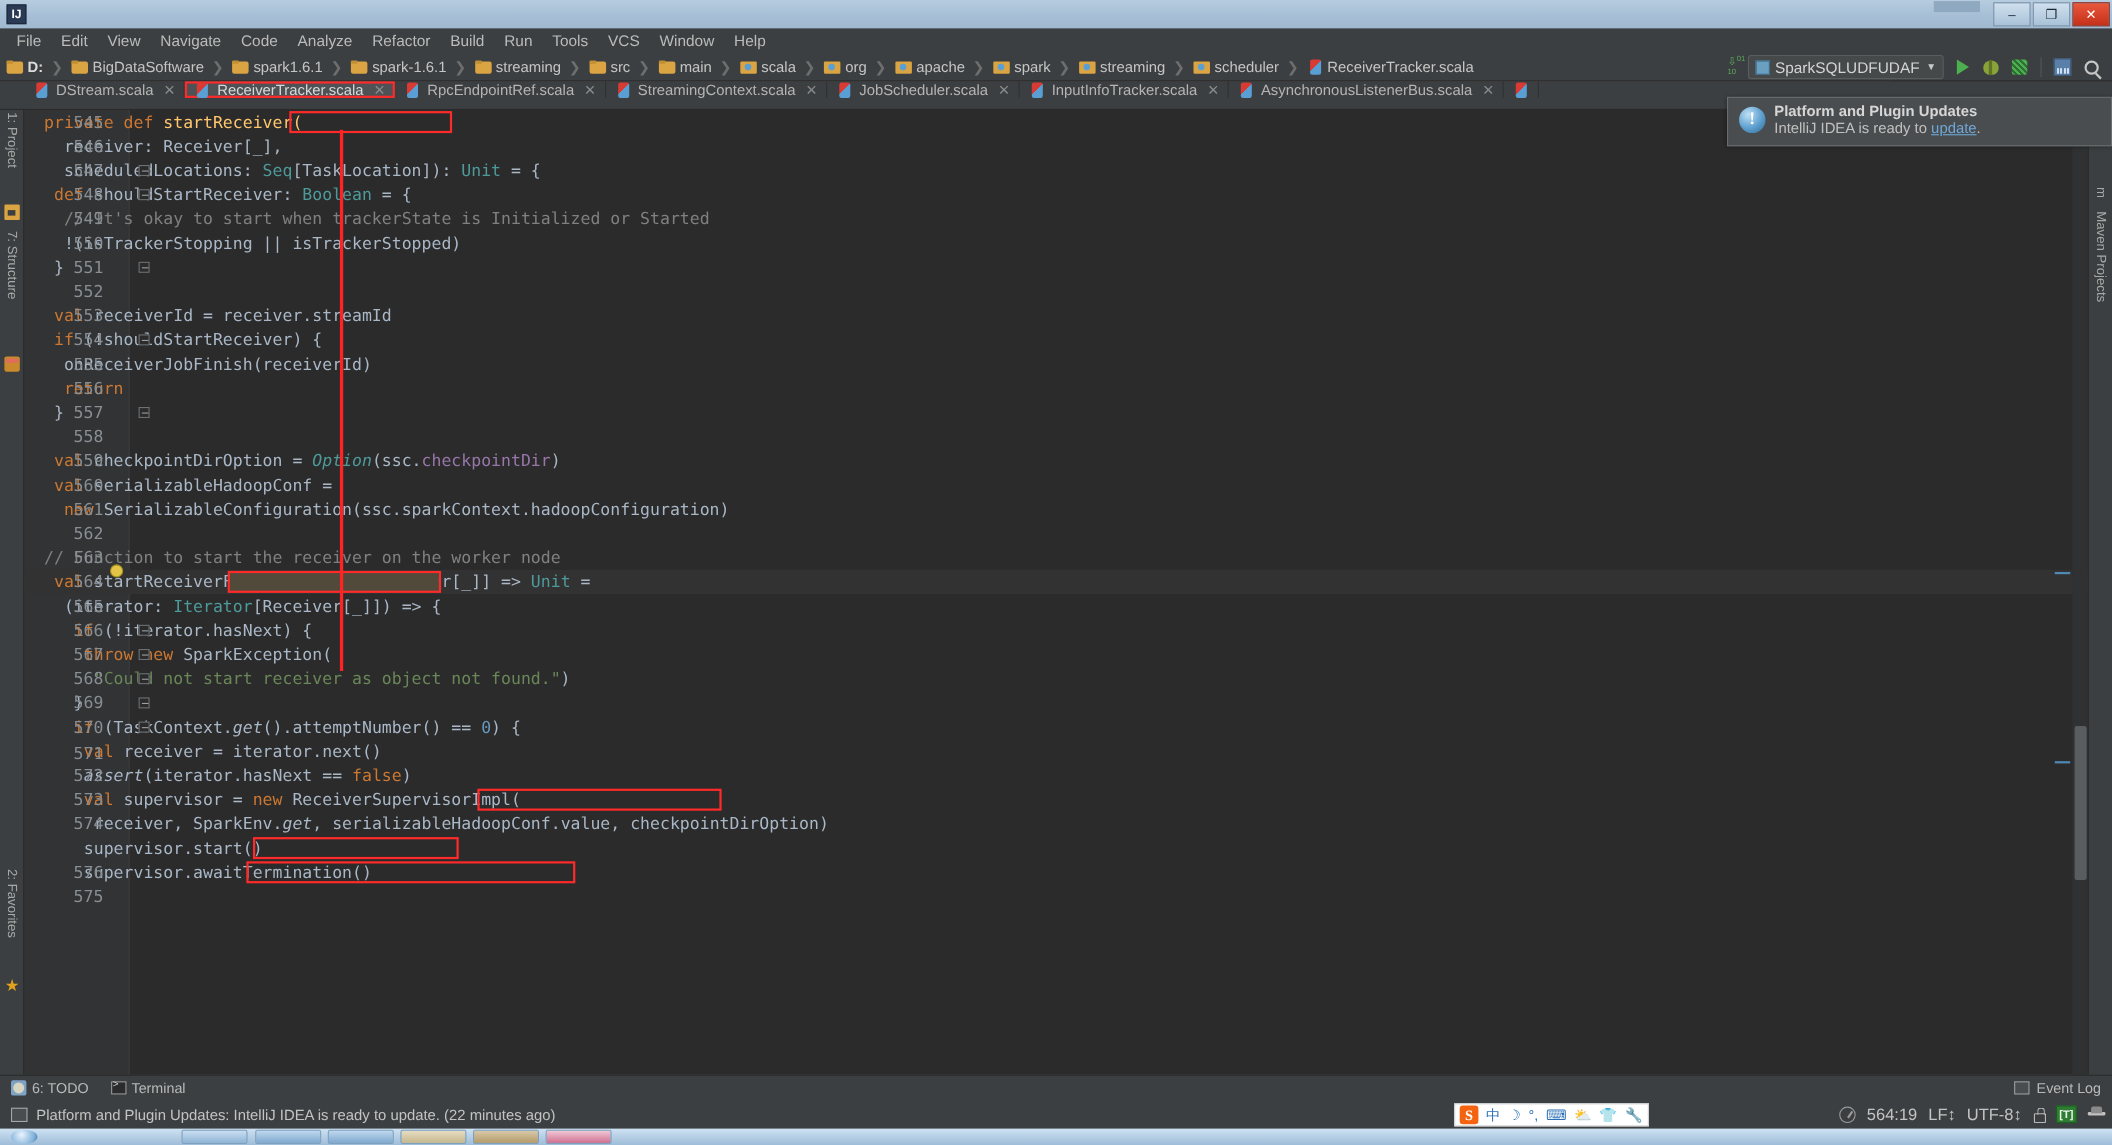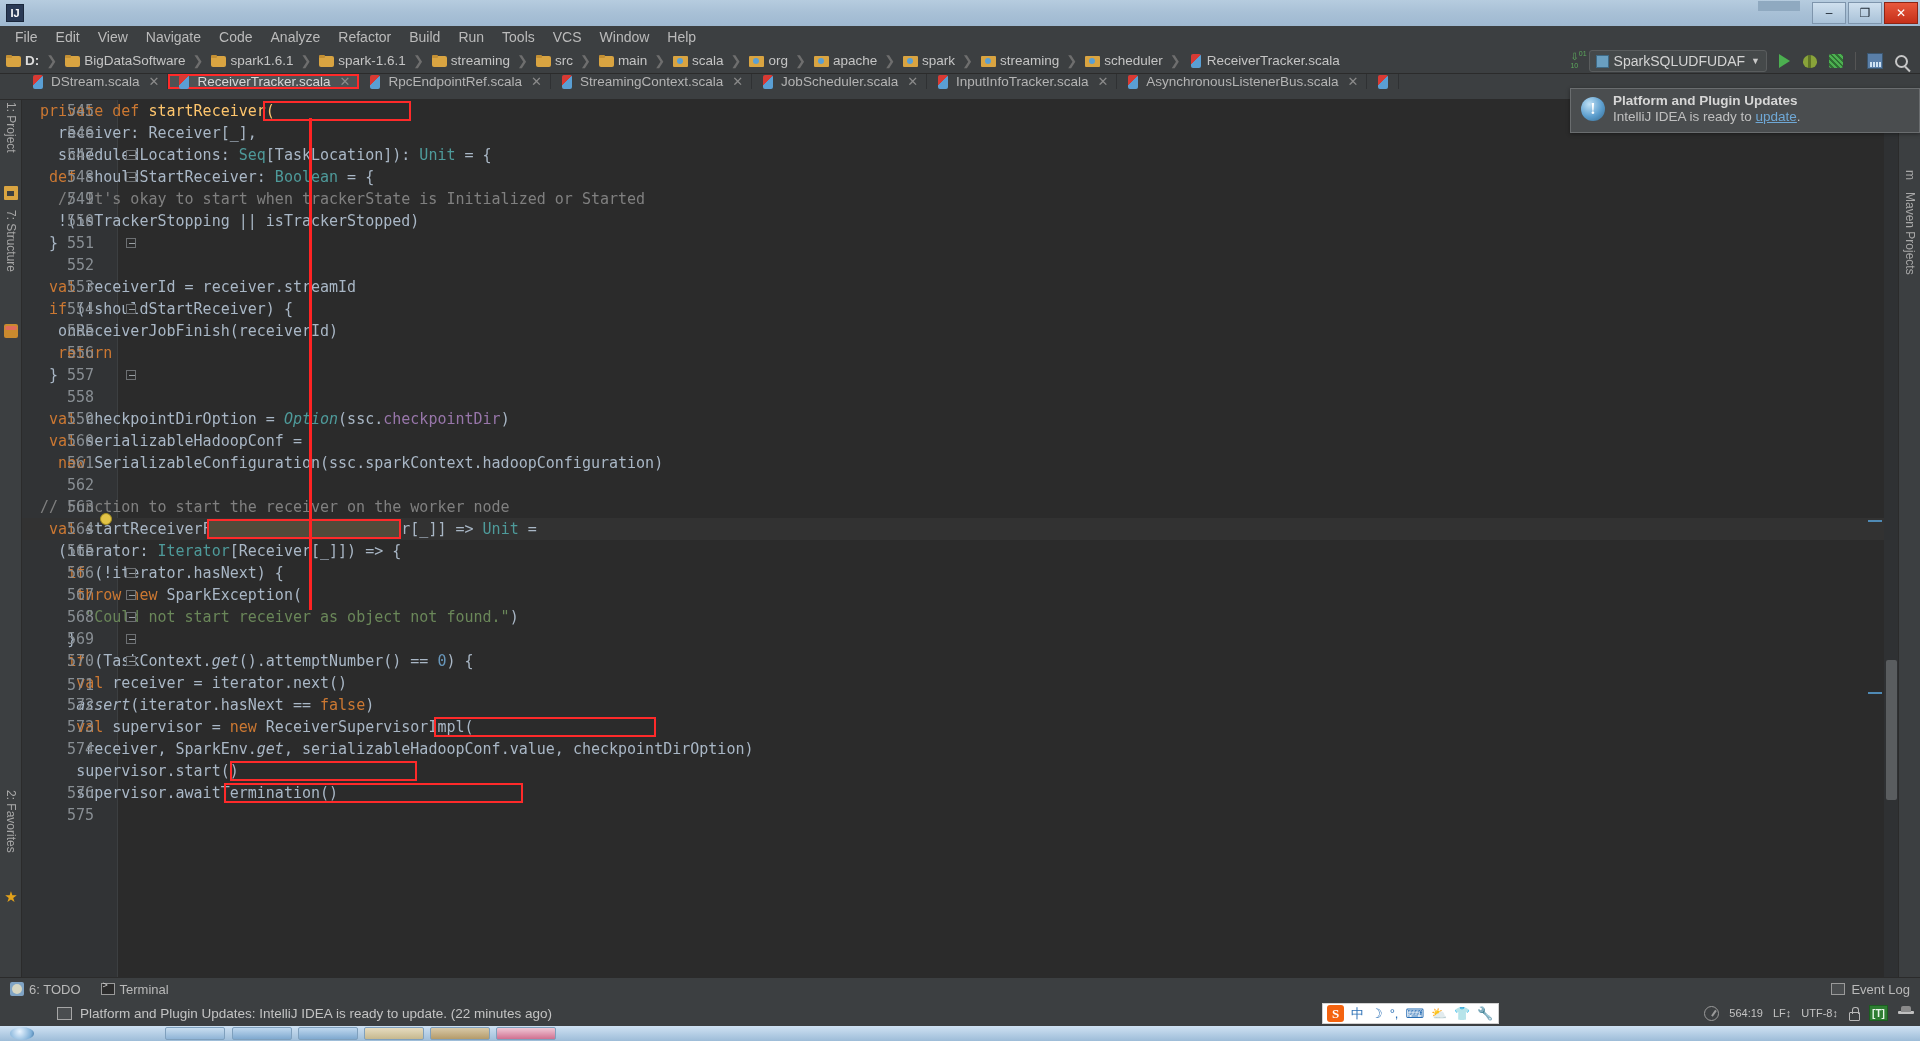--- a/index.html
+++ b/index.html
@@ -204,26 +204,26 @@
      background:#7fa3c4;}
   .ic-todo:after{content:"";position:absolute;left:2px;top:2px;width:10px;height:10px;border-radius:50%;background:#d6d6c2;}
   .ic-term { width:14px;height:12px;margin-right:5px;background:#2b2b2b;border:1px solid #9a9a9a; position:relative;}
   .ic-term:after{content:">";position:absolute;left:1px;top:-4px;font-size:9px;color:#d0d0d0;}
   .eventlog { position:absolute; right:10px; display:flex; align-items:center; font-size:13px;color:#b9b9b9;}
   .ic-elog { width:14px;height:12px;margin-right:6px;border:1px solid #9a9a9a;background:#4a4d4f;}
 
   
   .statusbar {
     position:absolute; left:0; top:1000px; width:1920px; height:26px;
-    background:#3c3f41; display:flex; align-items:center;padding-left:47px;
+    background:#3c3f41; display:flex; align-items:center;
   }
   .sb-icon { width:15px;height:13px;margin-left:10px;margin-right:8px;border:1px solid #a6a6a6;background:#4a4d4f;}
   .sb-msg { font-size:13.5px; color:#c3c3c3; }
   .sb-right { position:absolute; right:6px; display:flex; align-items:center; gap:10px;}
-  .sb-right .s { font-size:11px; color:#c3c3c3; white-space:nowrap;}
+  .sb-right .s { font-size:15px; color:#c3c3c3; white-space:nowrap;}
   .gauge { width:15px;height:15px;border:1.5px solid #9a9a9a;border-radius:50%;position:relative;}
   .gauge:after{content:"";position:absolute;left:6px;top:2px;width:1.5px;height:7px;background:#9a9a9a;transform:rotate(35deg);transform-origin:bottom;}
   .lock { width:11px;height:13px;position:relative;}
   .lock:before{content:"";position:absolute;left:1px;top:5px;width:9px;height:7px;border:1.5px solid #b8b8b8;border-radius:1px;}
   .lock:after{content:"";position:absolute;left:3.5px;top:0px;width:5px;height:6px;border:1.5px solid #b8b8b8;border-bottom:none;border-radius:3px 3px 0 0;}
   .tbadge { width:19px;height:16px;background:#2e7d32;border:1px solid #1b5e20;color:#e8f5e9;font-size:10px;
     display:flex;align-items:center;justify-content:center;font-weight:bold;}
   .hat { width:16px;height:15px;position:relative;}
   .hat:before{content:"";position:absolute;left:0;top:5px;width:16px;height:3px;background:#c0c0c0;border-radius:1px;}
   .hat:after{content:"";position:absolute;left:3px;top:0;width:10px;height:6px;background:#8a8a8a;border-radius:2px 2px 0 0;}

